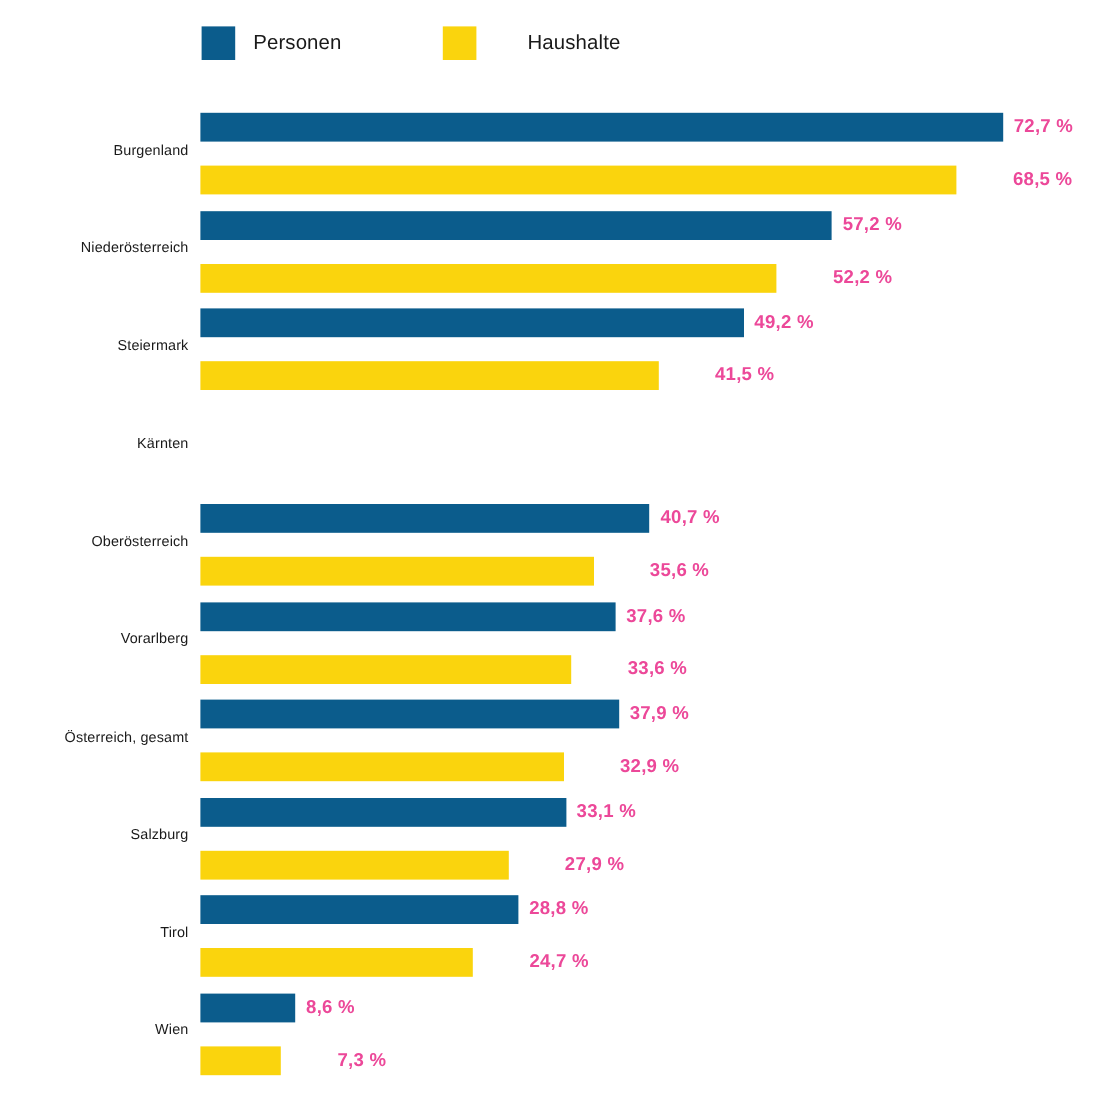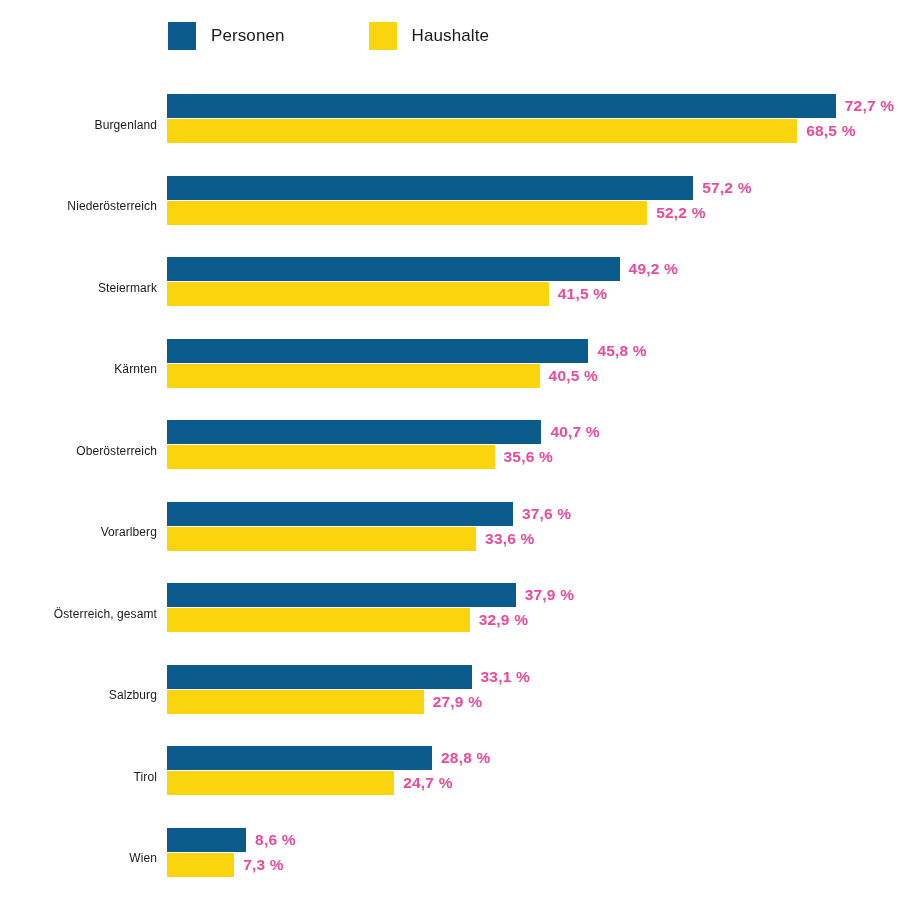--- a/index.html
+++ b/index.html
@@ -30,20 +30,21 @@
     display: flex;
     align-items: center;
     gap: 0;
   }
   .legend-entry {
     display: flex;
     align-items: center;
   }
   .legend-entry + .legend-entry {
     margin-left: 84px;
+    gap: 28px;
   }
   .legend-swatch {
     width: 28px;
     height: 28px;
     flex: 0 0 auto;
   }
   .legend-label {
     margin-left: 15px;
     font-size: 17px;
     letter-spacing: 0.1px;
@@ -84,21 +85,22 @@
     right: 0;
   }
 
   .bar-row {
     position: relative;
     display: flex;
     align-items: center;
     height: 24px;
   }
   .bar-row.second {
-    margin-top: 1px;
+    margin-top: 20px;
+    gap: 38px;
   }
 
   .bar {
     height: 24px;
     flex: 0 0 auto;
   }
   .bar.personen { background: #0b5c8c; }
   .bar.haushalte { background: #fad40d; }
 
   .bar-value {
@@ -161,30 +163,20 @@
             <div class="bar-value">49,2 %</div>
           </div>
           <div class="bar-row second">
             <div class="bar haushalte" style="width: 381.8px; background: rgb(250, 212, 13);"></div>
             <div class="bar-value">41,5 %</div>
           </div>
         </div>
       </div>
       <div class="group">
         <div class="cat-label">Kärnten</div>
-        <div class="bars">
-          <div class="bar-row">
-            <div class="bar personen" style="width: 421.4px; background: rgb(11, 92, 140);"></div>
-            <div class="bar-value">45,8 %</div>
-          </div>
-          <div class="bar-row second">
-            <div class="bar haushalte" style="width: 372.6px; background: rgb(250, 212, 13);"></div>
-            <div class="bar-value">40,5 %</div>
-          </div>
-        </div>
       </div>
       <div class="group">
         <div class="cat-label">Oberösterreich</div>
         <div class="bars">
           <div class="bar-row">
             <div class="bar personen" style="width: 374.4px; background: rgb(11, 92, 140);"></div>
             <div class="bar-value">40,7 %</div>
           </div>
           <div class="bar-row second">
             <div class="bar haushalte" style="width: 327.5px; background: rgb(250, 212, 13);"></div>

